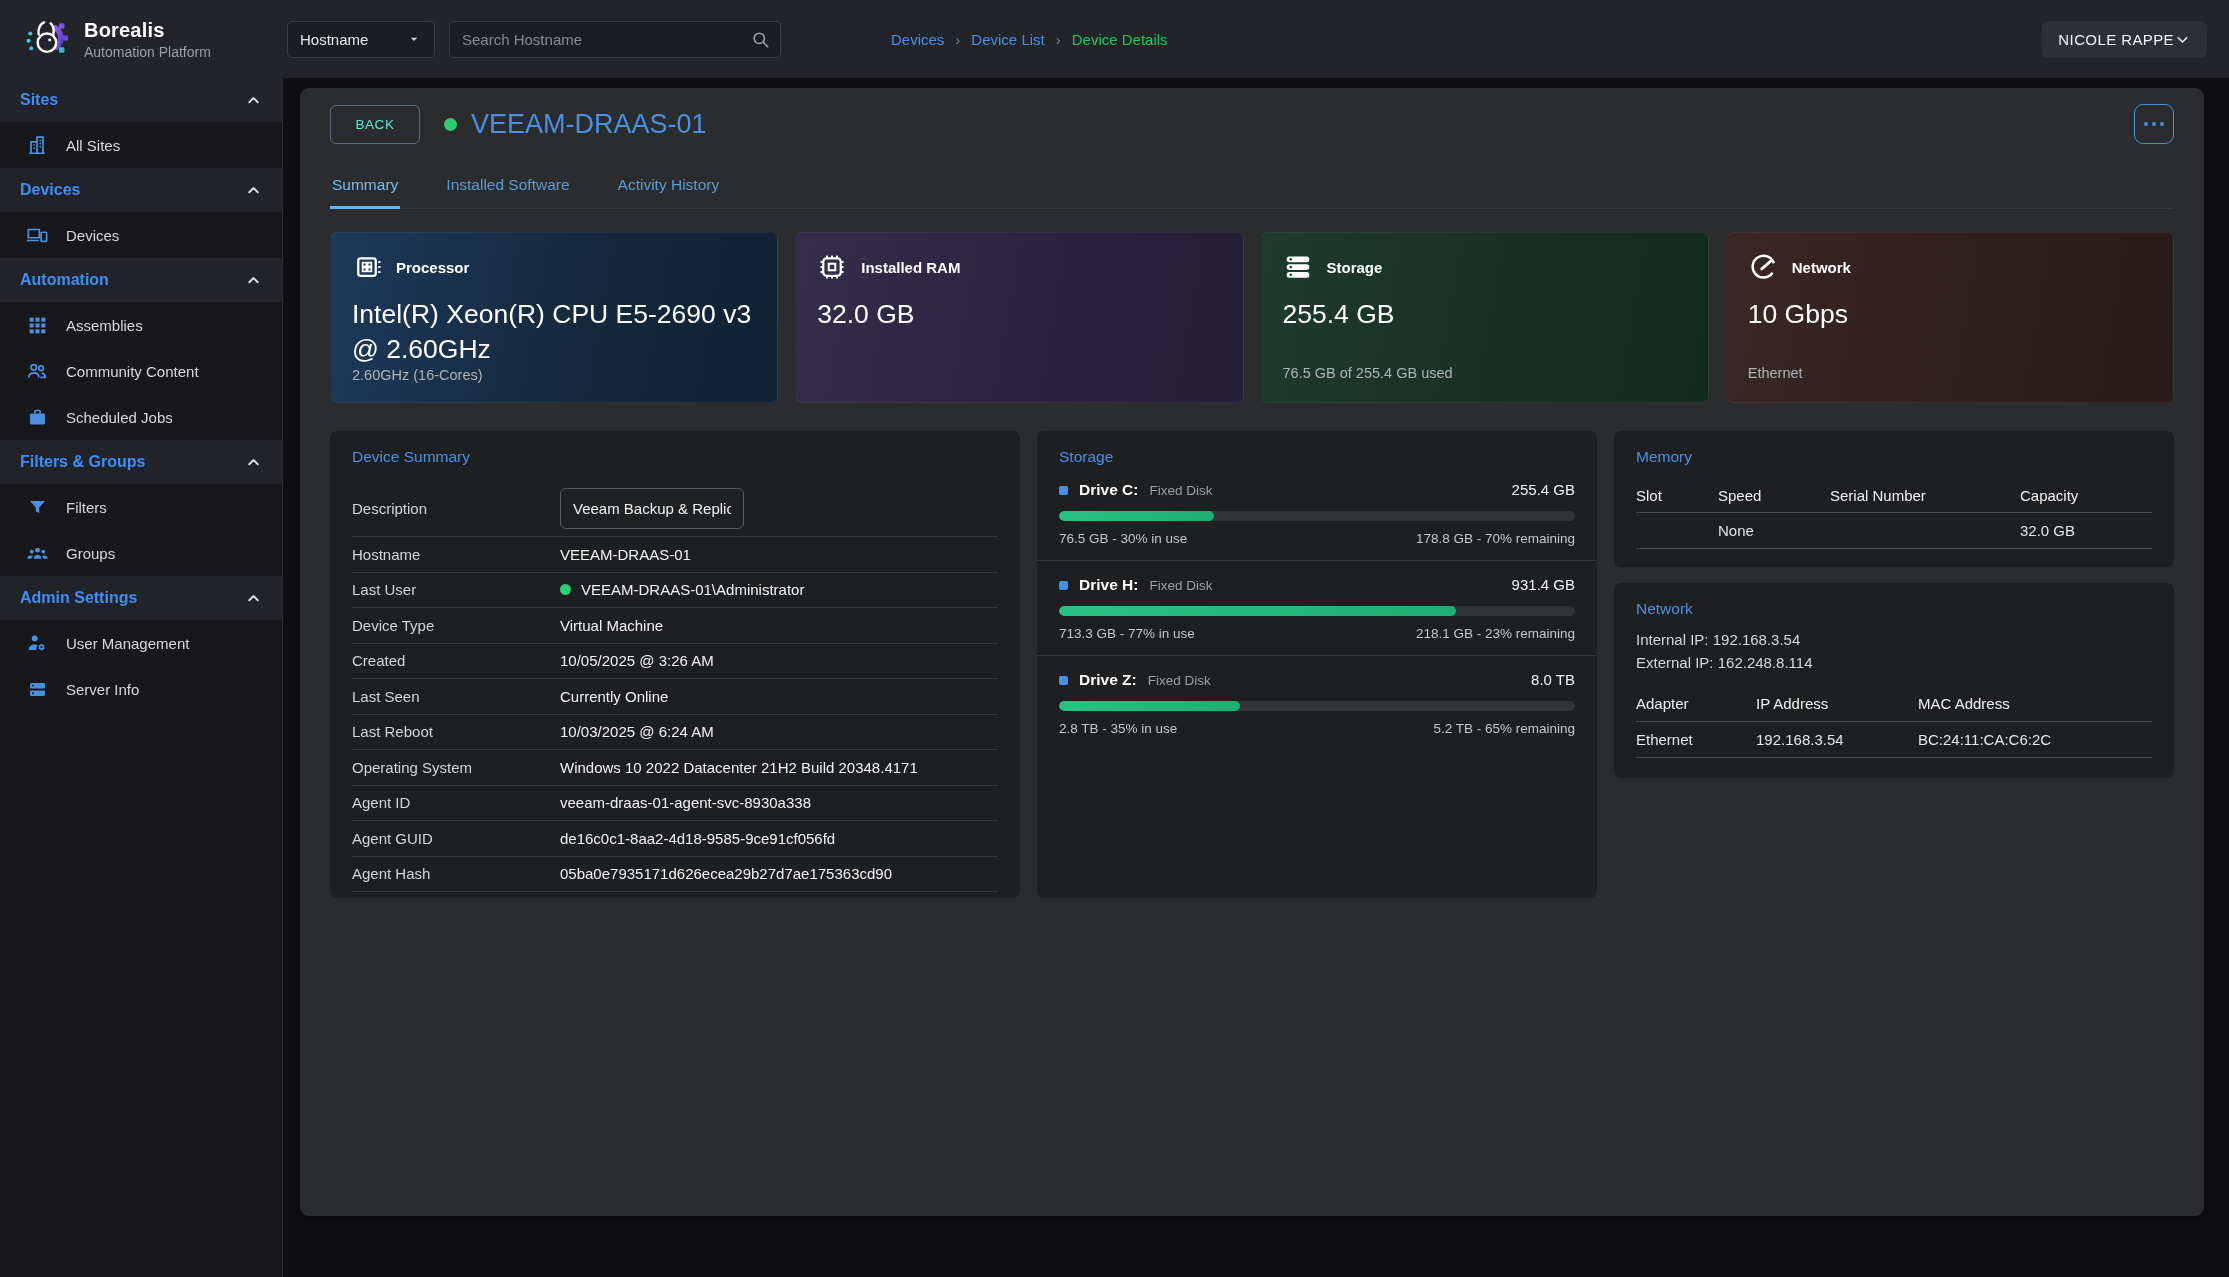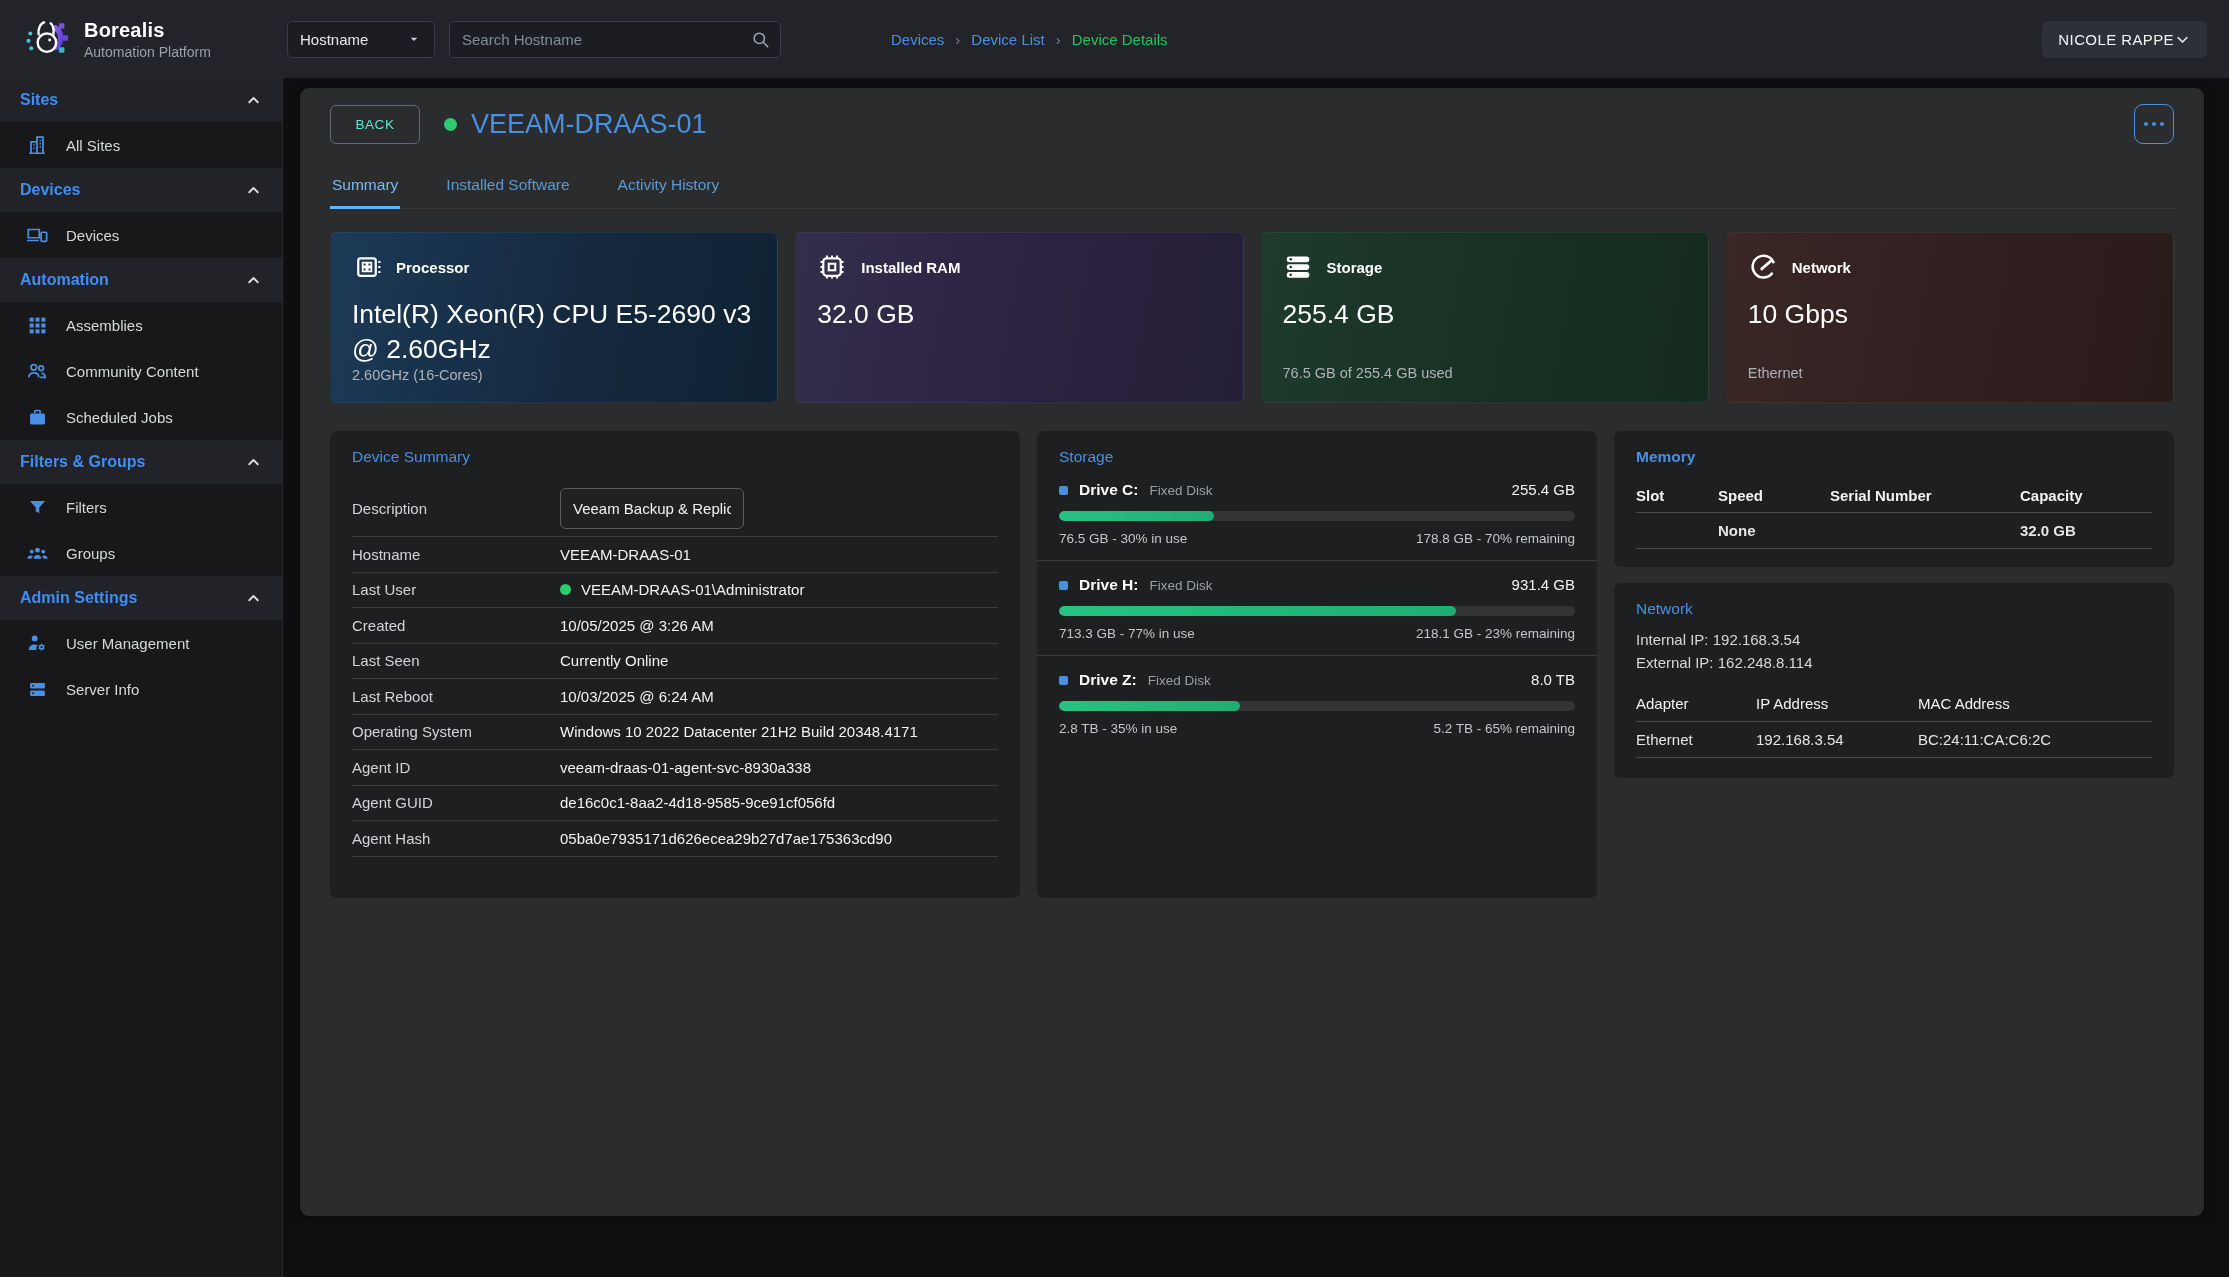--- a/index.html
+++ b/index.html
@@ -126,21 +126,21 @@
   .bar-fill { height: 100%; border-radius: 5px; background: linear-gradient(90deg, #27c281, #1fae71); }
   .drive-sub { display: flex; justify-content: space-between; margin-top: 10px; font-size: 13.5px; color: #c3c7cb; }
   
   .right-col { display: flex; flex-direction: column; gap: 16px; }
   .mini-table { margin: 12px 22px 0 22px; padding-bottom: 4px; }
   .mt-head, .mt-row { display: grid; align-items: center; font-size: 15px; }
   .mem-cols { grid-template-columns: 82px 112px 190px 1fr; }
   .net-cols { grid-template-columns: 120px 162px 1fr; }
   .mt-head { color: #f1f2f3; height: 34px; }
   .mt-row { color: #e4e6e8; height: 37px; border-top: 1px solid #4a4b4d; border-bottom: 1px solid #4a4b4d; }
-  .mem-panel { padding-bottom: 14px; font-weight: bold; }
+  .mem-panel { padding-bottom: 14px; }
   .net-panel { padding-bottom: 16px; }
   .ip-lines { margin: 10px 22px 2px 22px; font-size: 15px; color: #d5d8db; line-height: 1.55; }
 </style>
 </head>
 <body>
 
 <header class="topbar">
   <div class="logo-block">
     <svg width="48" height="48" viewBox="0 0 52 52">
       <defs>
@@ -423,20 +423,24 @@
               <div class="ds-value">VEEAM-DRAAS-01</div>
             </div>
             <div class="ds-row">
               <div class="ds-label">Last User</div>
               <div class="ds-value">
                 <span class="mini-dot"></span>
                 <span>VEEAM-DRAAS-01\Administrator</span>
               </div>
             </div>
             <div class="ds-row">
+              <div class="ds-label">Device Type</div>
+              <div class="ds-value">Virtual Machine</div>
+            </div>
+            <div class="ds-row">
               <div class="ds-label">Created</div>
               <div class="ds-value">10/05/2025 @ 3:26 AM</div>
             </div>
             <div class="ds-row">
               <div class="ds-label">Last Seen</div>
               <div class="ds-value">Currently Online</div>
             </div>
             <div class="ds-row">
               <div class="ds-label">Last Reboot</div>
               <div class="ds-value">10/03/2025 @ 6:24 AM</div>

